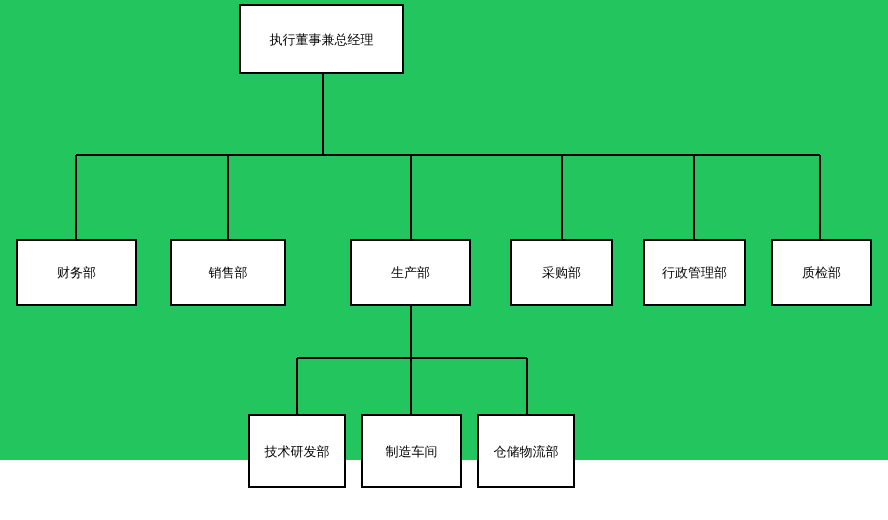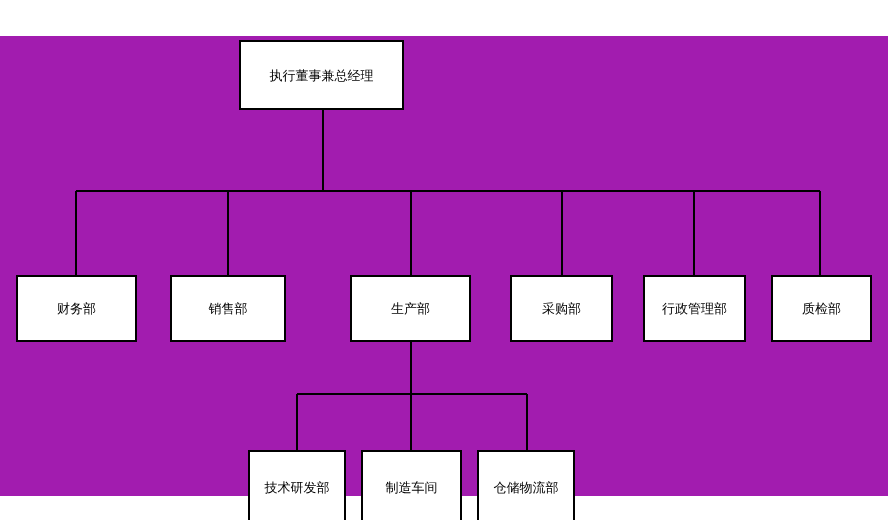--- a/index.html
+++ b/index.html
@@ -10,22 +10,21 @@
   body {
     width: 888px;
     height: 520px;
     overflow: hidden;
     font-family: "DejaVu Sans", "Liberation Sans", sans-serif;
   }
   #chart-root {
     position: relative;
     width: 888px;
     height: 460px;
-    background: #a21caf;
-    margin-top: 36px;
+    background: #22c55e;
   }
   #org-svg {
     position: absolute;
     top: 0;
     left: 0;
     width: 888px;
     height: 520px;
   }
   .org-node-rect {
     fill: #ffffff;

